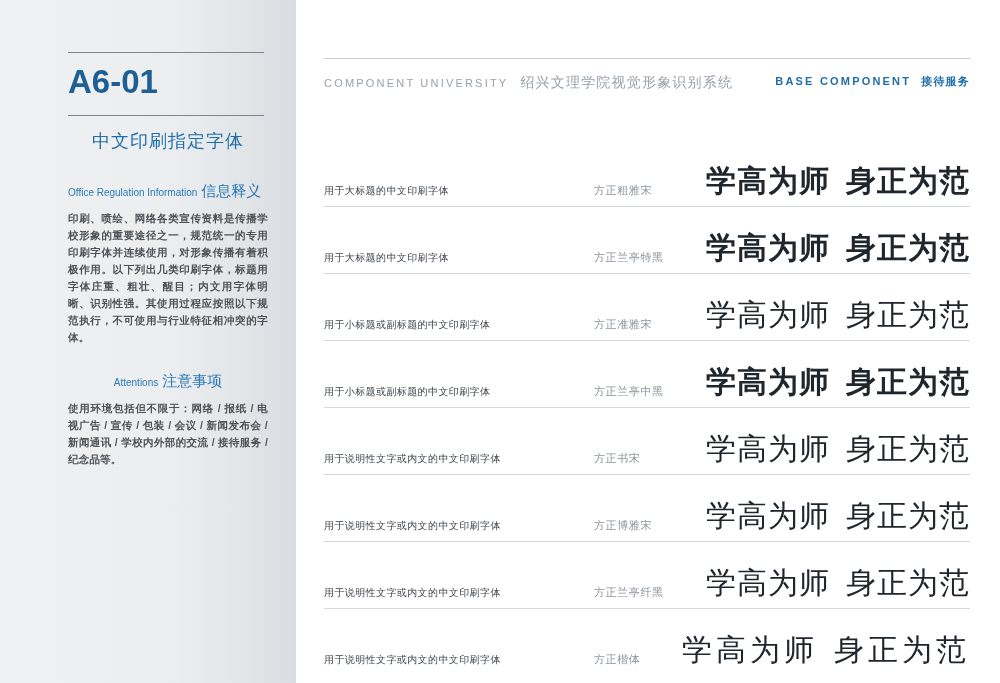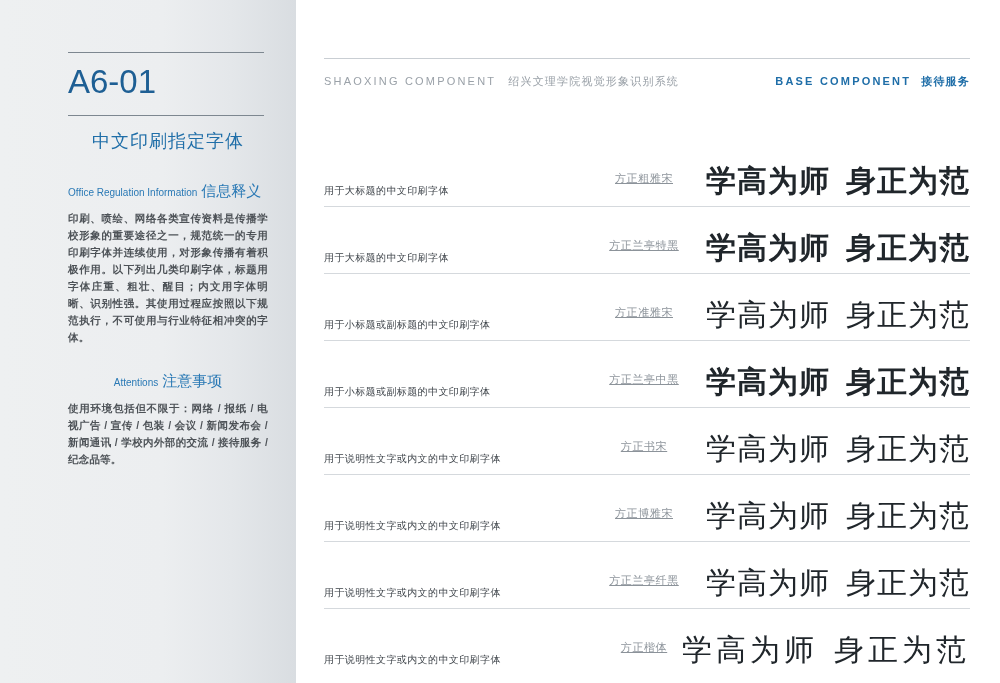--- a/index.html
+++ b/index.html
@@ -36,21 +36,21 @@
     width: 200px;
   }
   .code-rule {
     width: 196px;
     height: 1px;
     background: #7d8790;
     margin-bottom: 10px;
   }
   .code-num {
     font-size: 33px;
-    font-weight: normal;
+    font-weight: bold;
     color: #1e5f94;
     letter-spacing: 0px;
     line-height: 38px;
     margin-bottom: 14px;
   }
   .code-rule2 {
     width: 196px;
     height: 1px;
     background: #7d8790;
     margin-bottom: 12px;
@@ -113,21 +113,21 @@
   }
   .hdr-left {
     position: absolute;
     left: 0;
     top: 6px;
     font-size: 11px;
     letter-spacing: 2.2px;
     color: #9aa1a8;
   }
   .hdr-left .cn {
-    font-size: 11px;
+    font-size: 14px;
     letter-spacing: 1.2px;
     color: #9aa1a8;
     margin-left: 12px;
   }
   .hdr-right {
     position: absolute;
     right: 0;
     top: 6px;
     font-size: 11px;
     letter-spacing: 2.2px;
@@ -156,27 +156,26 @@
     position: absolute;
     left: 0;
     bottom: 8px;
     font-size: 10px;
     color: #3d4349;
     letter-spacing: 0.4px;
   }
   .row-fontname {
     position: absolute;
     left: 270px;
-    bottom: 20px;
+    bottom: 8px;
     width: 100px;
-    text-align: center;
+    text-align: left;
     font-size: 11px;
     color: #8c939a;
     letter-spacing: 0.6px;
-    text-decoration: underline;
   }
   .row-sample {
     position: absolute;
     right: 0;
     bottom: 6px;
     font-size: 30px;
     color: #20262b;
     letter-spacing: 1px;
     line-height: 38px;
     white-space: nowrap;
@@ -224,21 +223,21 @@
 
     </div>
   </div>
 
   <div class="right-panel">
 
     <div class="top-rule"></div>
 
     <div class="header-row">
       <div class="hdr-left">
-        <span>SHAOXING COMPONENT</span><span class="cn">绍兴文理学院视觉形象识别系统</span>
+        <span>COMPONENT UNIVERSITY</span><span class="cn">绍兴文理学院视觉形象识别系统</span>
       </div>
       <div class="hdr-right">
         <span>BASE COMPONENT</span><span class="cn">接待服务</span>
       </div>
     </div>
 
     <div class="rows">
 
       <div class="font-row">
         <div class="row-desc">用于大标题的中文印刷字体</div>

